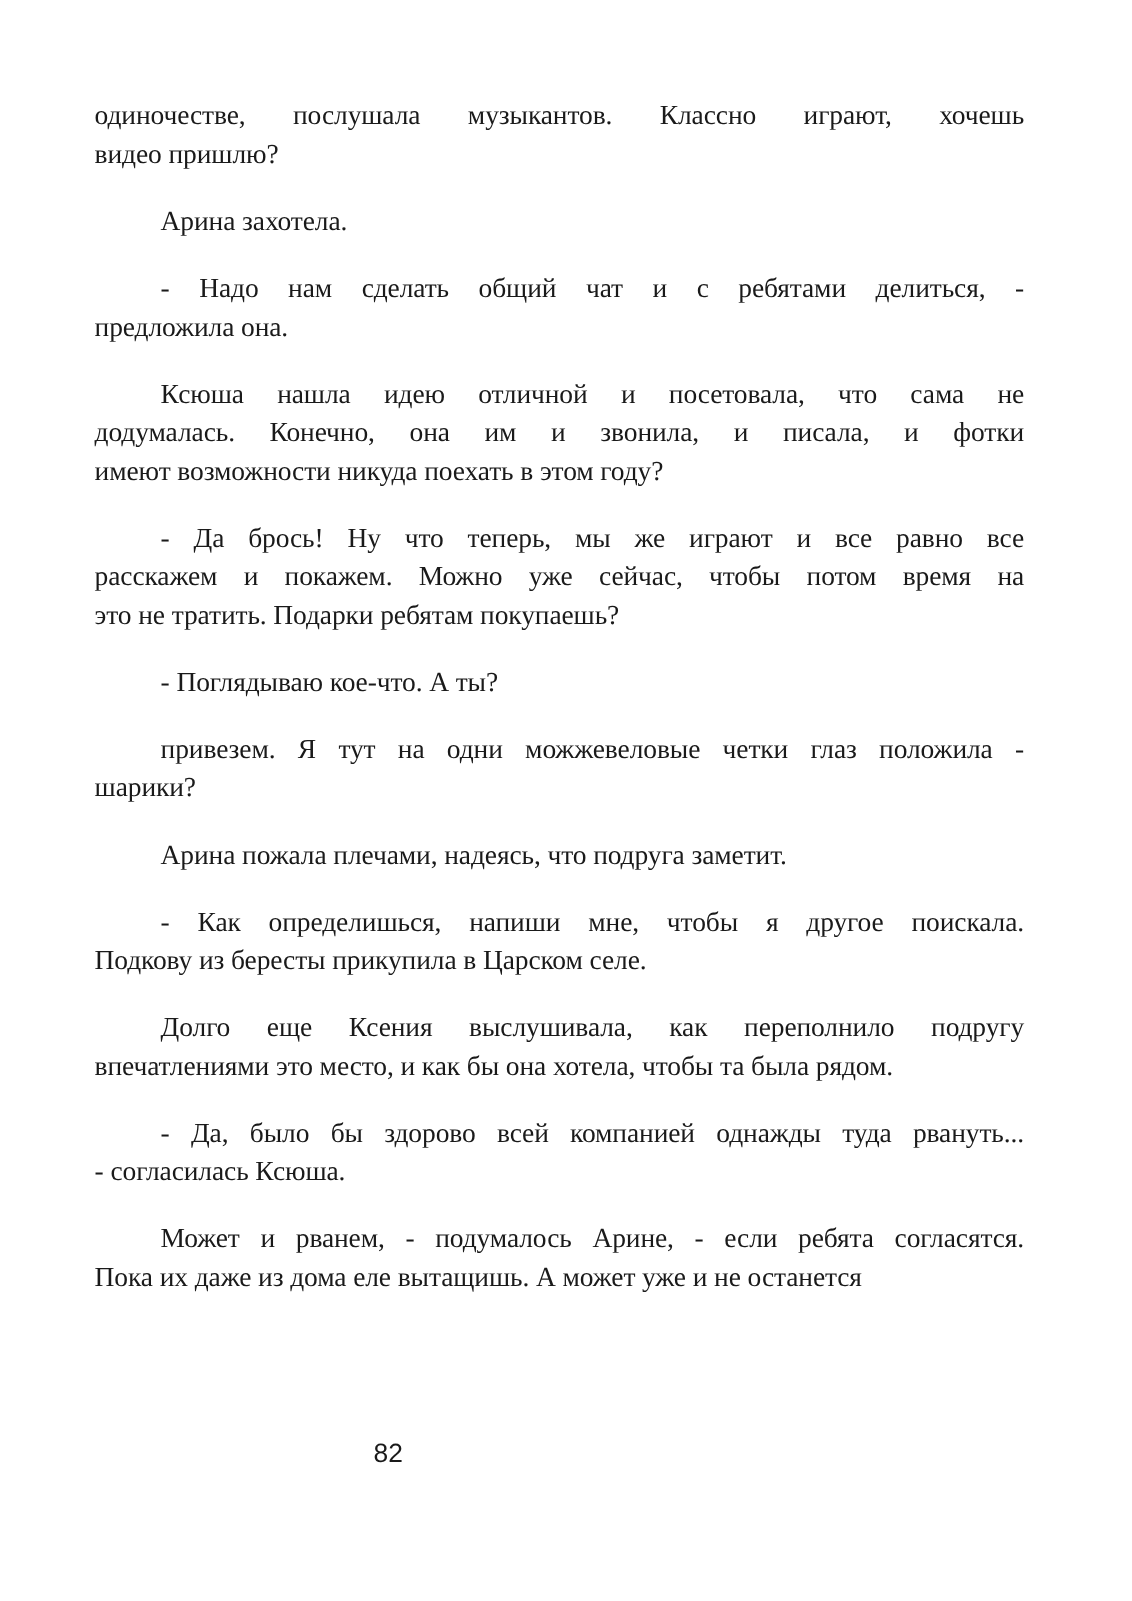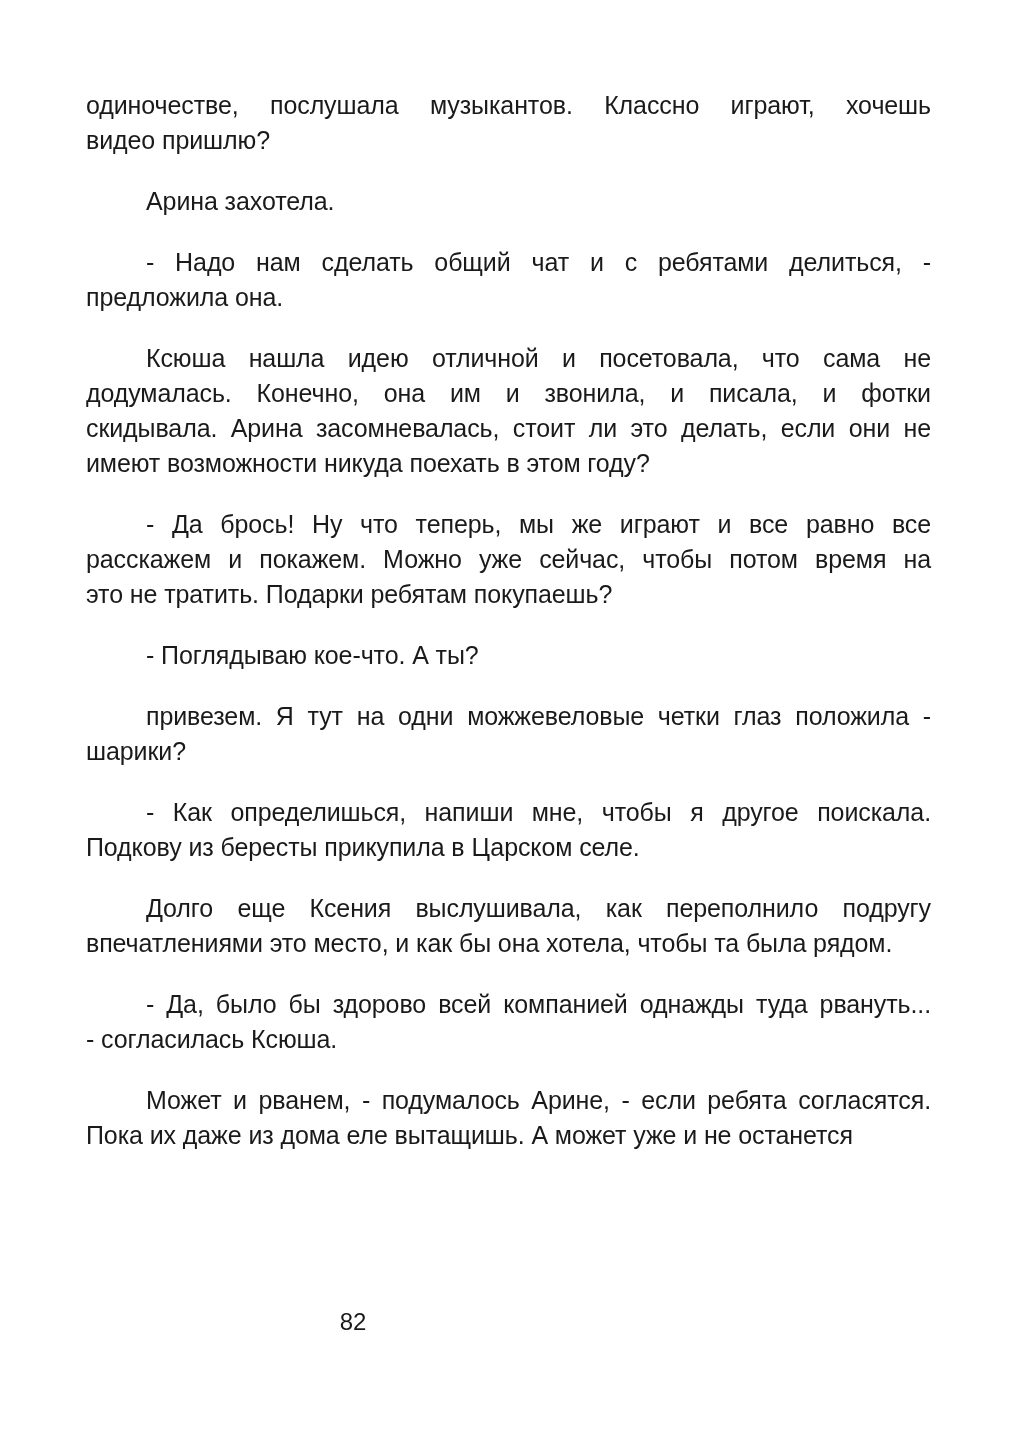--- a/index.html
+++ b/index.html
@@ -20,20 +20,21 @@
     position: absolute;
     left: 86px;
     top: 88px;
     width: 858px;
     font-size: 25px;
     line-height: 35px;
     letter-spacing: -0.1px;
   }
   .paragraph {
     margin: 0 13px 26px 0;
+    font-family: Liberation Serif, serif;
   }
   .paragraph.indent .line:first-child {
     text-indent: 60px;
   }
   .line {
     text-align: justify;
     text-align-last: left;
     text-justify: inter-word;
     white-space: normal;
   }
@@ -62,34 +63,36 @@
       <div class="paragraph indent">
         <div class="line">Арина захотела.</div>
       </div>
       <div class="paragraph indent">
         <div class="line just">- Надо нам сделать общий чат и с ребятами делиться, -</div>
         <div class="line">предложила она.</div>
       </div>
       <div class="paragraph indent">
         <div class="line just">Ксюша нашла идею отличной и посетовала, что сама не</div>
         <div class="line just">додумалась. Конечно, она им и звонила, и писала, и фотки</div>
-        <div class="line just">скидывала. Арина засомневалась, стоит ли это делать, если они не</div>
         <div class="line">имеют возможности никуда поехать в этом году?</div>
       </div>
       <div class="paragraph indent">
         <div class="line just">- Да брось! Ну что теперь, мы же играют и все равно все</div>
         <div class="line just">расскажем и покажем. Можно уже сейчас, чтобы потом время на</div>
         <div class="line">это не тратить. Подарки ребятам покупаешь?</div>
       </div>
       <div class="paragraph indent">
         <div class="line">- Поглядываю кое-что. А ты?</div>
       </div>
       <div class="paragraph indent">
         <div class="line just">привезем. Я тут на одни можжевеловые четки глаз положила -</div>
         <div class="line">шарики?</div>
+      </div>
+      <div class="paragraph indent">
+        <div class="line">Арина пожала плечами, надеясь, что подруга заметит.</div>
       </div>
       <div class="paragraph indent">
         <div class="line just">- Как определишься, напиши мне, чтобы я другое поискала.</div>
         <div class="line">Подкову из бересты прикупила в Царском селе.</div>
       </div>
       <div class="paragraph indent">
         <div class="line just">Долго еще Ксения выслушивала, как переполнило подругу</div>
         <div class="line">впечатлениями это место, и как бы она хотела, чтобы та была рядом.</div>
       </div>
       <div class="paragraph indent">

